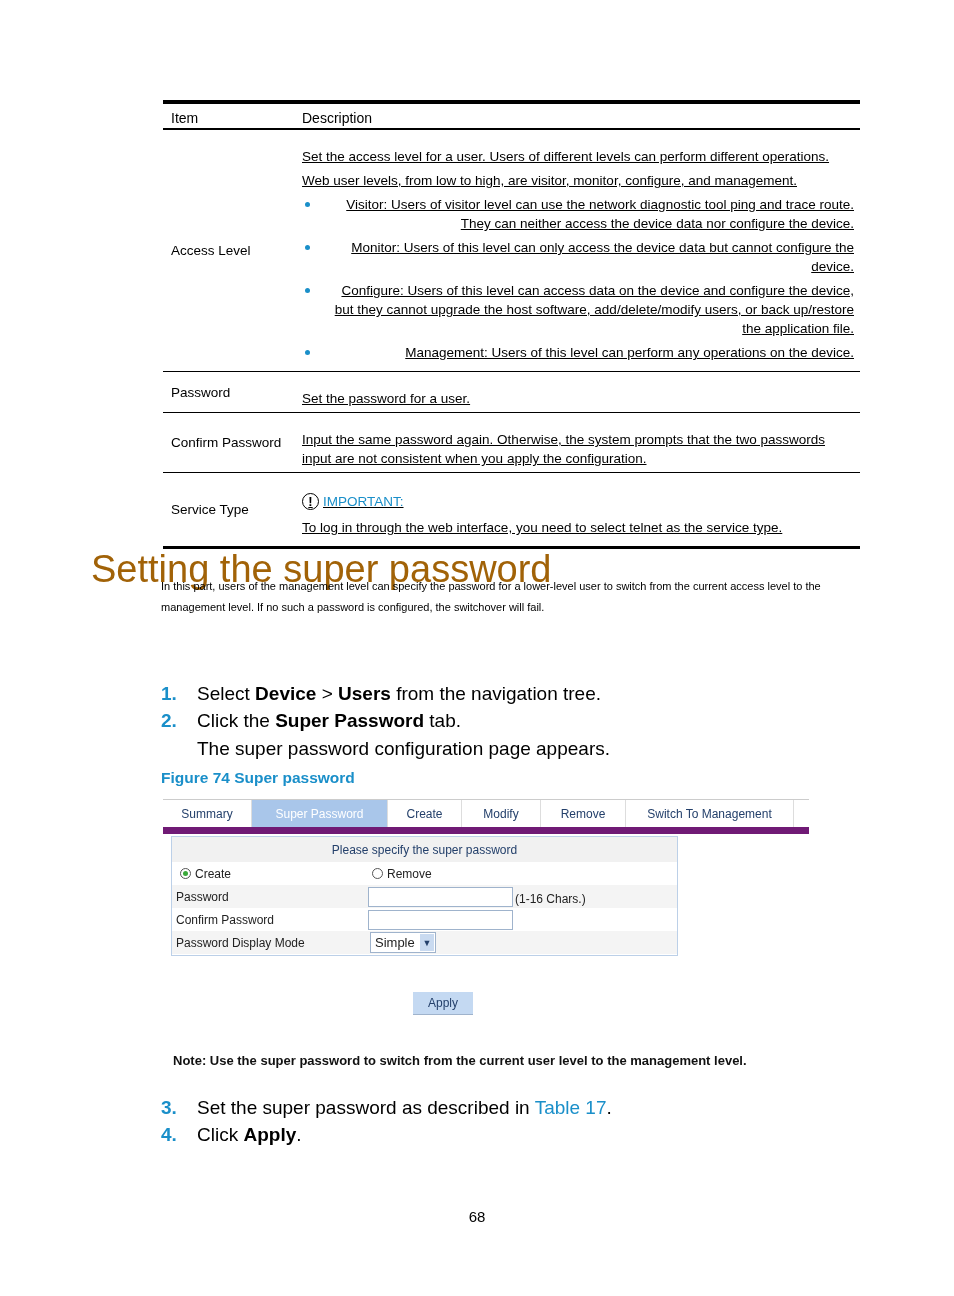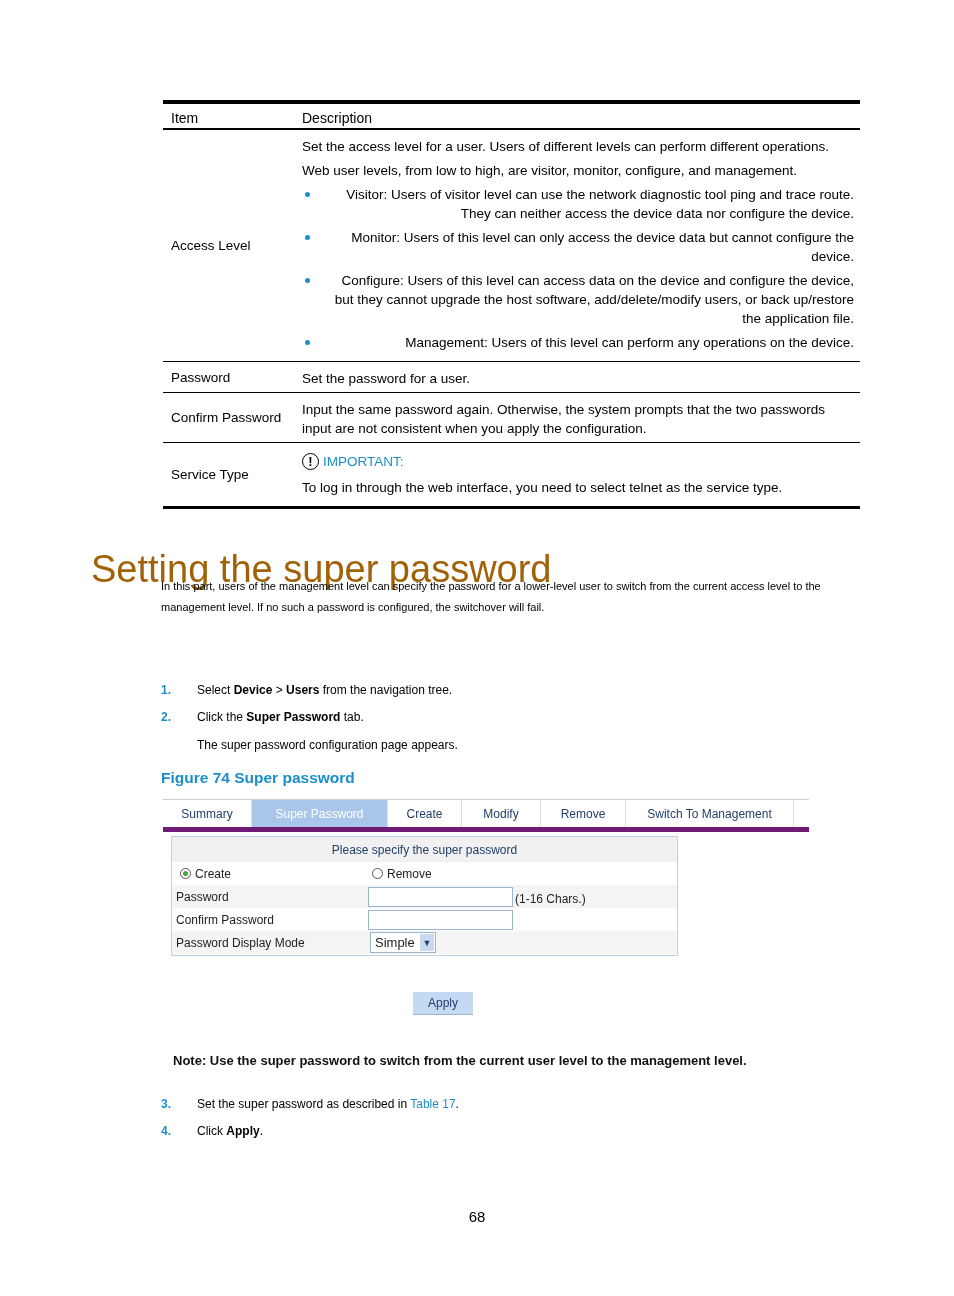--- a/index.html
+++ b/index.html
@@ -8,39 +8,39 @@
 
   
   #tbl { left:163px; top:100px; width:697px; font-size:13.5px; }
   #tbl .topbar { height:4px; background:#000; }
   #tbl .hdr { display:flex; height:26px; align-items:flex-end; border-bottom:2px solid #000; font-weight:normal; font-size:14px; padding-bottom:2px; box-sizing:border-box; }
   #tbl .c1 { width:139px; padding-left:8px; box-sizing:border-box; }
   #tbl .c2 { flex:1; padding-right:6px; }
   #tbl .row { display:flex; border-bottom:1px solid #000; }
   #tbl .row.last { border-bottom:3px solid #000; }
   #tbl .row .c1 { display:flex; align-items:center; }
-  #tbl .row .c2 { padding-top:7px; padding-bottom:4px; line-height:19px; }
+  #tbl .row .c2 { padding-top:17px; padding-bottom:4px; line-height:19px;text-decoration:underline; }
   #tbl p { margin:0 0 5px 0; }
   #tbl ul { margin:0; padding:0; list-style:none;text-align:right; }
   #tbl li { position:relative; padding-left:23px; margin-bottom:5px; }
   #tbl li:before { content:""; position:absolute; left:3px; top:7px; width:5px; height:5px; border-radius:50%; background:#1a8fc9; }
   .important { color:#1a8fc9; display:flex; align-items:center; gap:4px; margin:2px 0 7px 0; }
   .important .ico { width:17px; height:17px; border:1.5px solid #000; border-radius:50%; display:inline-flex; align-items:center; justify-content:center; color:#000; font-weight:bold; font-size:13px; box-sizing:border-box; }
 
   
   #h1 { left:91px; top:548px; font-size:38px; color:#a16207; font-weight:normal; margin:0; }
   #intro { left:161px; top:576px; width:705px; font-size:11px; line-height:21px; }
-  .step { font-size:12px; }
+  .step { font-size:19px; }
   .step .num { position:absolute; left:0; color:#1a8fc9; font-weight:bold; }
   .step .txt { position:absolute; left:36px; white-space:nowrap; }
   .blue { color:#1a8fc9; }
   #fig { left:161px; top:769px; font-size:15.5px; color:#1a8fc9; font-weight:bold; }
 
   
-  #tabs { left:163px; top:799px; width:646px; height:27px; display:flex; border-top:1px solid #ccc; border-bottom:5px solid #701a75; font-size:12px; color:#24406b; }
+  #tabs { left:163px; top:799px; width:646px; height:27px; display:flex; border-top:1px solid #ccc; border-bottom:7px solid #701a75; font-size:12px; color:#24406b; }
   #tabs .tab { display:flex; align-items:center; justify-content:center; border-right:1px solid #ddd; height:100%; box-sizing:border-box; }
   #tabs .tab.active { background:#a9c6ea; color:#fff; }
   #panel { left:171px; top:836px; width:505px; height:118px; border:1px solid #bcd0e8; font-size:12px; color:#222; }
   #panel .ttl { height:25px; background:#f1f1f1; color:#24406b; display:flex; align-items:center; justify-content:center; }
   #panel .prow { height:23px; display:flex; align-items:center; position:relative; }
   #panel .prow.alt { background:#f4f4f4; }
   #panel .lbl { position:absolute; left:4px; }
   #panel .ctl { position:absolute; left:196px; display:flex; align-items:center; }
   .radio { width:11px; height:11px; border:1px solid #555; border-radius:50%; display:inline-flex; align-items:center; justify-content:center; margin-right:4px; background:#fff; box-sizing:border-box; }
   .radio.on:after { content:""; width:5px; height:5px; border-radius:50%; background:#3aa93a; }

